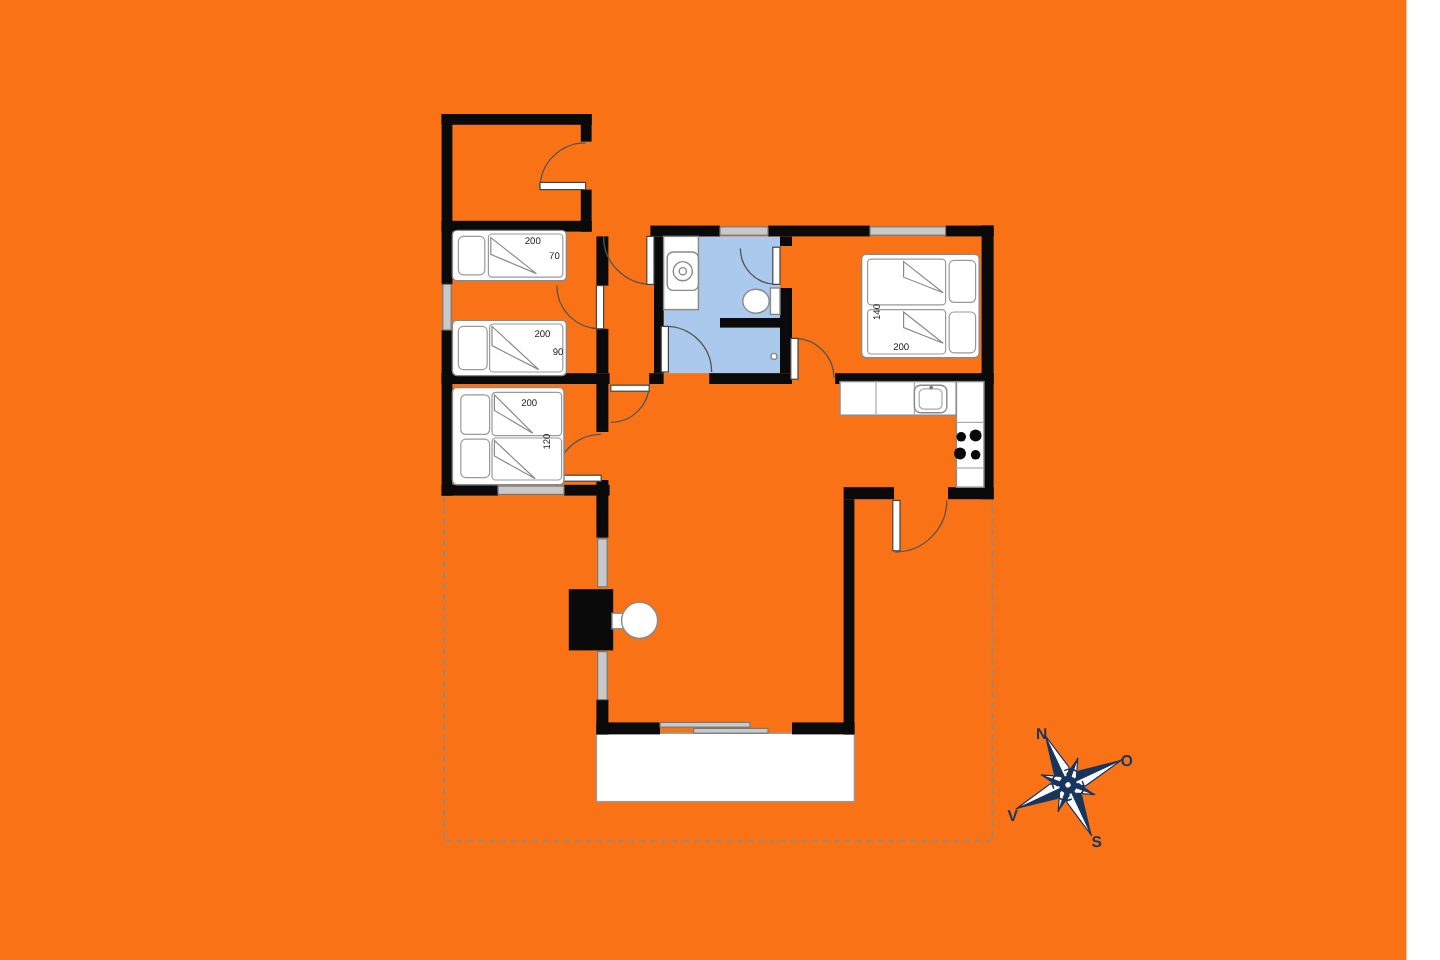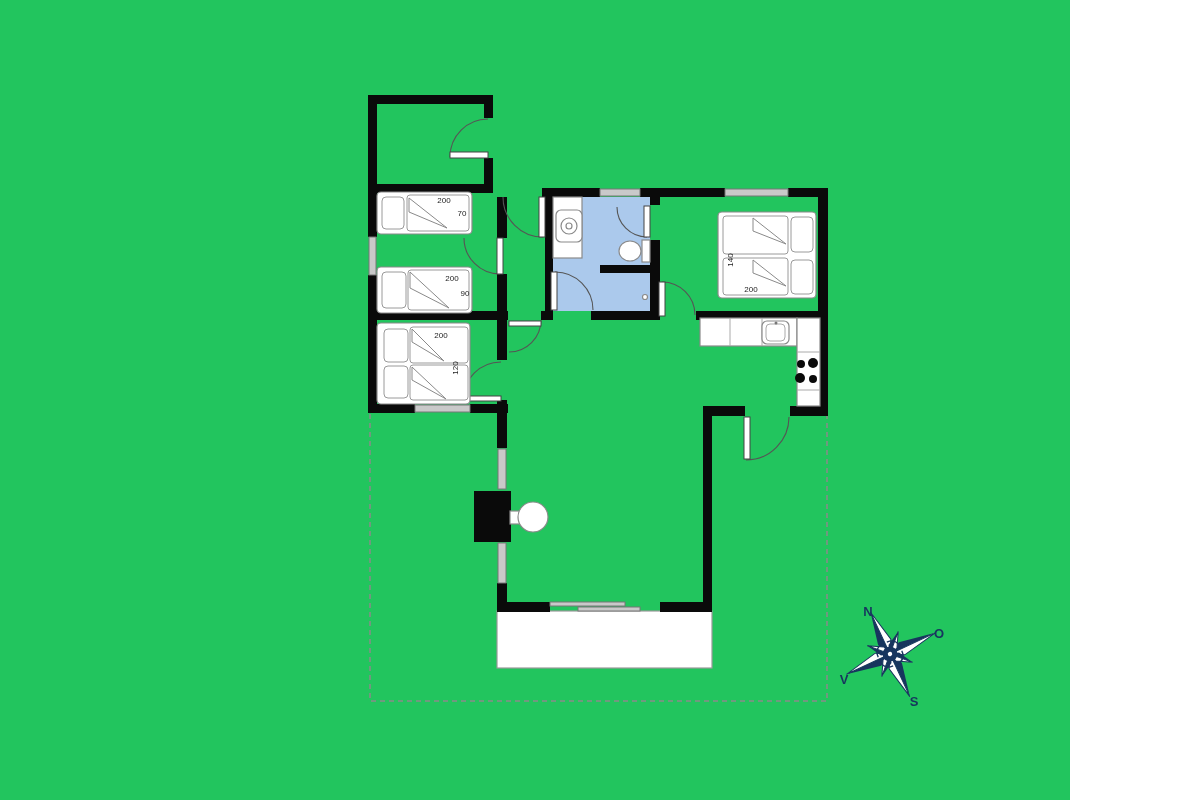--- a/index.html
+++ b/index.html
@@ -1,16 +1,16 @@
 <!DOCTYPE html>
 <html style="--wall: #0a0a0a; --bathroom: #abc9ec; --window: #c9c9c9; --navy: #17355e;"><head>
 <meta charset="utf-8">
 <style>
   html,body{margin:0;padding:0;background:#ffffff;}
-  .page{position:relative;width:1070px;height:800px;background:#22c55e;overflow:hidden;
+  .page{position:relative;width:1172px;height:800px;background:#f97316;overflow:hidden;
         font-family:"Liberation Sans", sans-serif;}
   svg{position:absolute;left:0;top:0;}
   .wall{fill:var(--wall,#0a0a0a);}
   .win{fill:var(--window,#c9c9c9);stroke:#777;stroke-width:1;}
   .door-arc{fill:none;stroke:#555;stroke-width:1.1;}
   .leaf{fill:#fff;stroke:#444;stroke-width:1;}
   .fix{fill:#fff;stroke:#8a8a8a;stroke-width:1.2;}
   .fixthin{fill:none;stroke:#aaa;stroke-width:1;}
   .bedframe{fill:#fff;stroke:#8a8a8a;stroke-width:1.2;}
   .bedpart{fill:#fff;stroke:#9a9a9a;stroke-width:1;}

